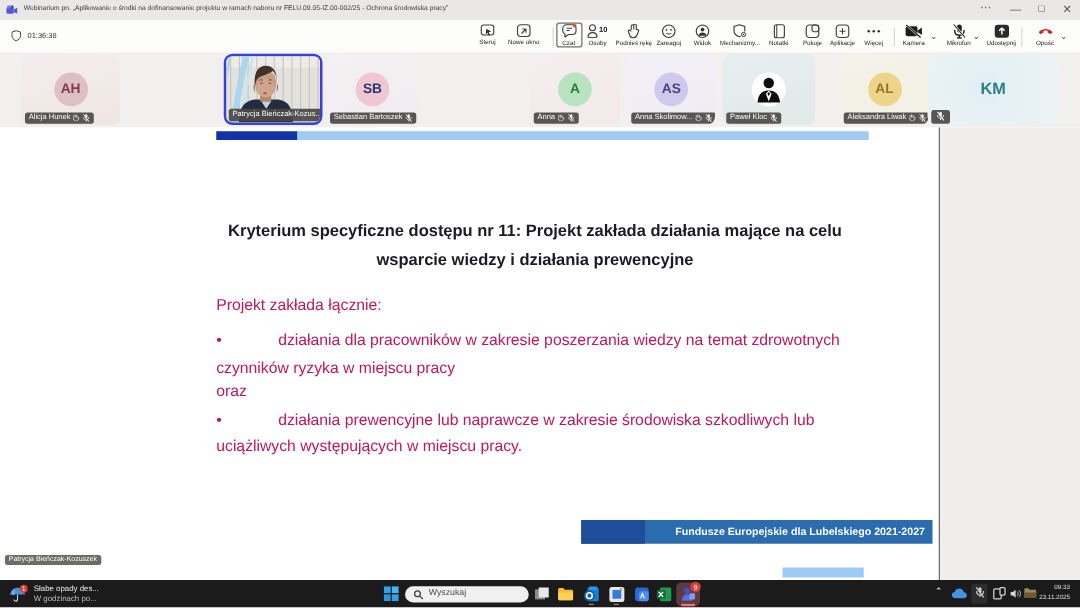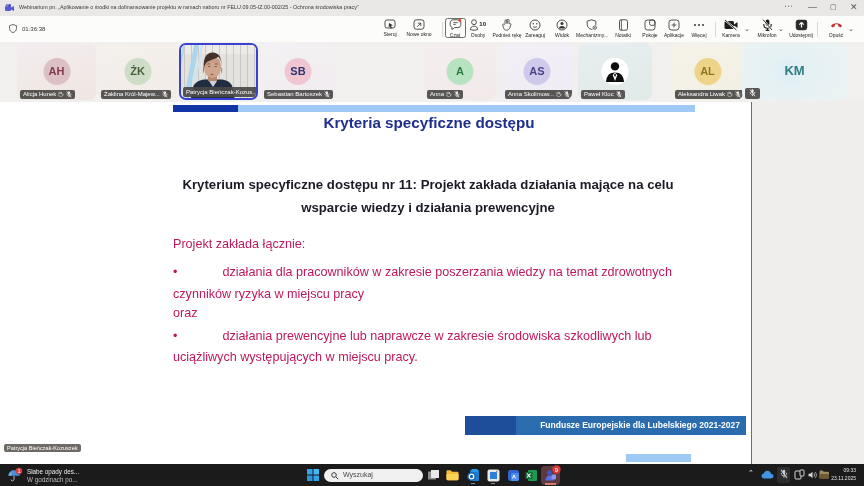--- a/index.html
+++ b/index.html
@@ -212,30 +212,20 @@
           <path d="M1 3 V1.2 M2.2 3 V0.6 M3.4 3 V1 M3.4 3 C4 2.6 5 2.8 5.2 3.4 L4.4 5 C4 5.7 3.2 6 2.4 5.8 C1.6 5.6 1 5 0.8 4.2 L0.6 3.4" stroke="#e8e0d4" stroke-width="0.7" fill="none"></path>
         </svg>
       <svg width="6" height="7" viewBox="0 0 6 7">
           <rect x="2.1" y="0.3" width="1.8" height="3.4" rx="0.9" fill="#f0f0f0"></rect>
           <path d="M1 2.6 V3 C1 4.2 1.9 4.9 3 4.9 C4.1 4.9 5 4.2 5 3 V2.6 M3 4.9 V6.2" stroke="#f0f0f0" stroke-width="0.7" fill="none"></path>
           <path d="M0.8 0.4 L5.2 6.4" stroke="#f0f0f0" stroke-width="0.8"></path>
         </svg>
     </div>
   </div>
 
-  <div class="tile" style="left:98px;width:79px;background:linear-gradient(165deg,#f4f0ec 0%,#f2ece7 100%);">
-    <div class="avatar" style="background:#cedcc8;color:#48613c;">ŻK</div>
-    <div class="nlabel">Żaklina Król-Majew...
-      <svg width="6" height="7" viewBox="0 0 6 7">
-          <rect x="2.1" y="0.3" width="1.8" height="3.4" rx="0.9" fill="#f0f0f0"></rect>
-          <path d="M1 2.6 V3 C1 4.2 1.9 4.9 3 4.9 C4.1 4.9 5 4.2 5 3 V2.6 M3 4.9 V6.2" stroke="#f0f0f0" stroke-width="0.7" fill="none"></path>
-          <path d="M0.8 0.4 L5.2 6.4" stroke="#f0f0f0" stroke-width="0.8"></path>
-        </svg>
-    </div>
-  </div>
 
   <div class="tile" style="left:179px;width:79px;border:2px solid #3a40d0;background:#bcc7cf;">
     <svg width="75" height="53" viewBox="0 0 75 53" style="display:block">
       <rect width="75" height="53" fill="#e4e2de"></rect>
       <rect width="75" height="9" fill="#edebe7"></rect>
       <g fill="#c2beb8" opacity="0.75">
           <rect x="3" width="1" height="53"></rect>
           <rect x="10" width="1" height="53"></rect>
           <rect x="17" width="1" height="53"></rect>
           <rect x="24" width="1" height="53"></rect>
@@ -347,21 +337,20 @@
           <path d="M1 2.6 V3 C1 4.2 1.9 4.9 3 4.9 C4.1 4.9 5 4.2 5 3 V2.6 M3 4.9 V6.2" stroke="#f0f0f0" stroke-width="0.7" fill="none"></path>
           <path d="M0.8 0.4 L5.2 6.4" stroke="#f0f0f0" stroke-width="0.8"></path>
         </svg>
     </div>
   </div>
 </div>
 
 <div class="abs" id="main">
   <div class="abs" style="left:173px;top:2.5px;width:65px;height:7px;background:#1134a6;"></div>
   <div class="abs" style="left:238px;top:2.5px;width:457px;height:7px;background:#9ecaf5;"></div>
-  <div class="abs" style="left:229px;top:11.5px;width:400px;text-align:center;font-weight:bold;font-size:15.2px;color:#1e2f8d;">Kryteria specyficzne dostępu</div>
   <div class="abs" style="left:102px;top:70.5px;width:652px;text-align:center;font-weight:bold;font-size:13.2px;line-height:23px;color:#1b1b26;">Kryterium specyficzne dostępu nr 11: Projekt zakłada działania mające na celu<br>wsparcie wiedzy i działania prewencyjne</div>
   <div class="sline" style="left:173px;top:135px;">Projekt zakłada łącznie:</div>
   <div class="sline" style="left:173px;top:163px;">•</div>
   <div class="sline" style="left:222.5px;top:163px;">działania dla pracowników w zakresie poszerzania wiedzy na temat zdrowotnych</div>
   <div class="sline" style="left:173px;top:185px;">czynników ryzyka w miejscu pracy</div>
   <div class="sline" style="left:173px;top:204px;">oraz</div>
   <div class="sline" style="left:173px;top:227px;">•</div>
   <div class="sline" style="left:222.5px;top:227px;">działania prewencyjne lub naprawcze w zakresie środowiska szkodliwych lub</div>
   <div class="sline" style="left:173px;top:247.5px;text-align:right;">uciążliwych występujących w miejscu pracy.</div>
   <div class="abs" style="left:465px;top:314px;width:281px;height:19px;background:#2a6cae;">

